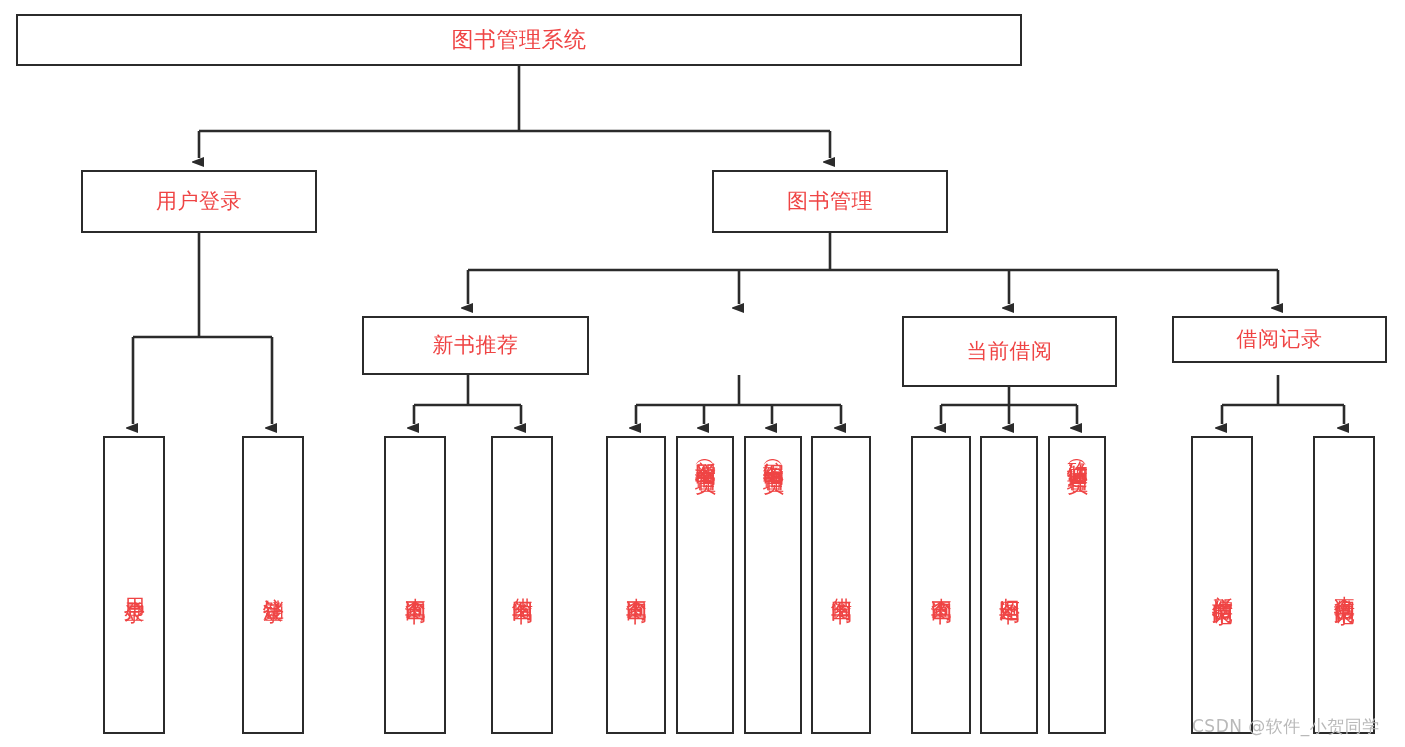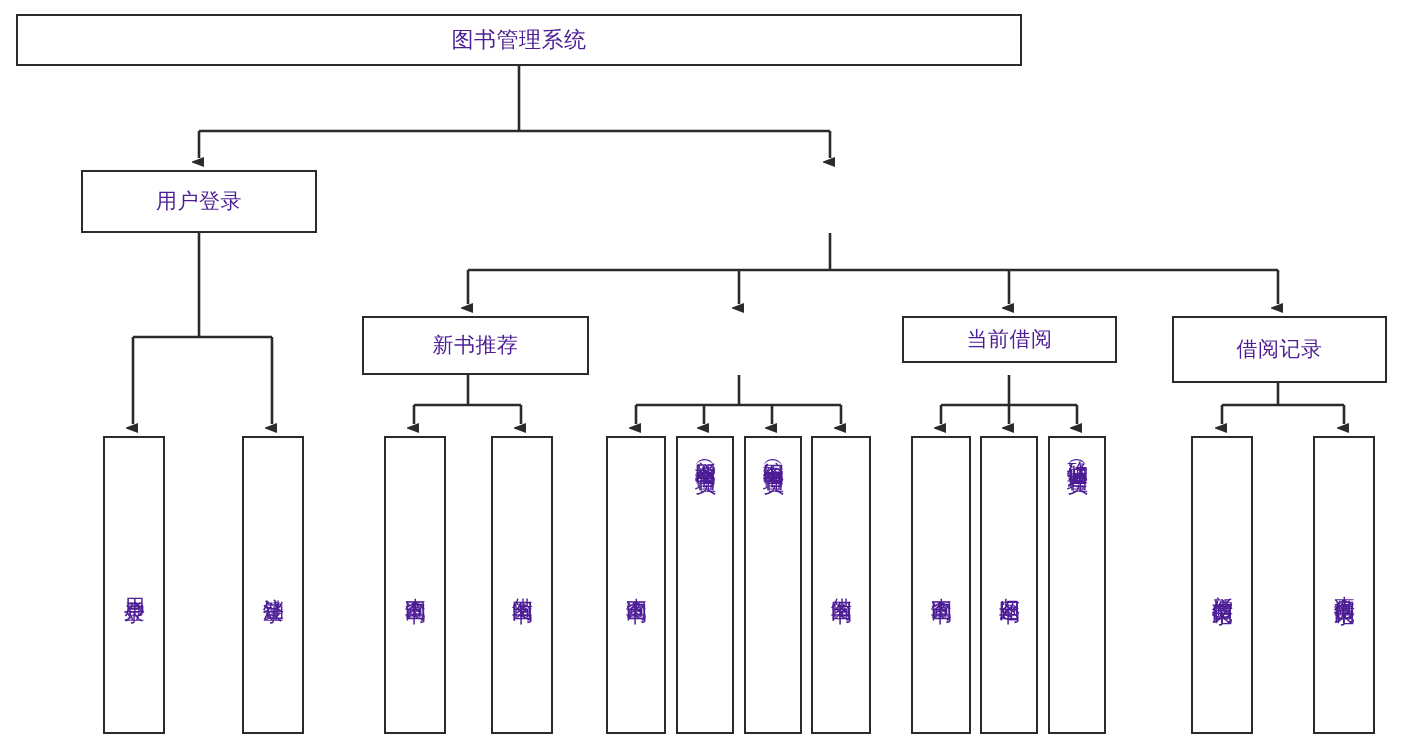--- a/index.html
+++ b/index.html
@@ -28,21 +28,21 @@
   .node {
     position: absolute;
     box-sizing: border-box;
     background: #ffffff;
     border: 2px solid #2b2b2b;
     display: flex;
     align-items: center;
     justify-content: center;
   }
   .node .label {
-    color: #4c1d95;
+    color: #ef4444;
     line-height: 1.18;
     text-align: center;
     white-space: pre;
   }
   
   .node.h .label {
     font-size: 21px;
     letter-spacing: 0.5px;
   }
   .node.root .label {
@@ -128,28 +128,31 @@
     </g>
   </svg>
 
   <div class="node h root" style="left:16px; top:14px; width:1006px; height:52px;">
     <span class="label">图书管理系统</span>
   </div>
 
   <div class="node h" style="left:81px; top:170px; width:236px; height:63px;">
     <span class="label">用户登录</span>
   </div>
+  <div class="node h" style="left:712px; top:170px; width:236px; height:63px;">
+    <span class="label">图书管理</span>
+  </div>
 
   <div class="node h" style="left:362px; top:316px; width:227px; height:59px;">
     <span class="label">新书推荐</span>
   </div>
-  <div class="node h" style="left:902px; top:316px; width:215px; height:47px;">
+  <div class="node h" style="left:902px; top:316px; width:215px; height:71px;">
     <span class="label">当前借阅</span>
   </div>
-  <div class="node h" style="left:1172px; top:316px; width:215px; height:67px;">
+  <div class="node h" style="left:1172px; top:316px; width:215px; height:47px;">
     <span class="label">借阅记录</span>
   </div>
 
   <div class="node v mid" style="left:103px; top:436px; width:62px; height:298px;">
     <span class="label">用户登录</span>
   </div>
   <div class="node v mid" style="left:242px; top:436px; width:62px; height:298px;">
     <span class="label">注销登录</span>
   </div>
 
@@ -183,14 +186,15 @@
     <span class="label">确认归还（管理员）</span>
   </div>
 
   <div class="node v mid" style="left:1191px; top:436px; width:62px; height:298px;">
     <span class="label">新增借阅记录</span>
   </div>
   <div class="node v mid" style="left:1313px; top:436px; width:62px; height:298px;">
     <span class="label">查询借阅记录</span>
   </div>
 
+  <div class="watermark" style="left:1192px; top:715px;">CSDN @软件_小贺同学</div>
 
 </div>
 
 </body></html>

